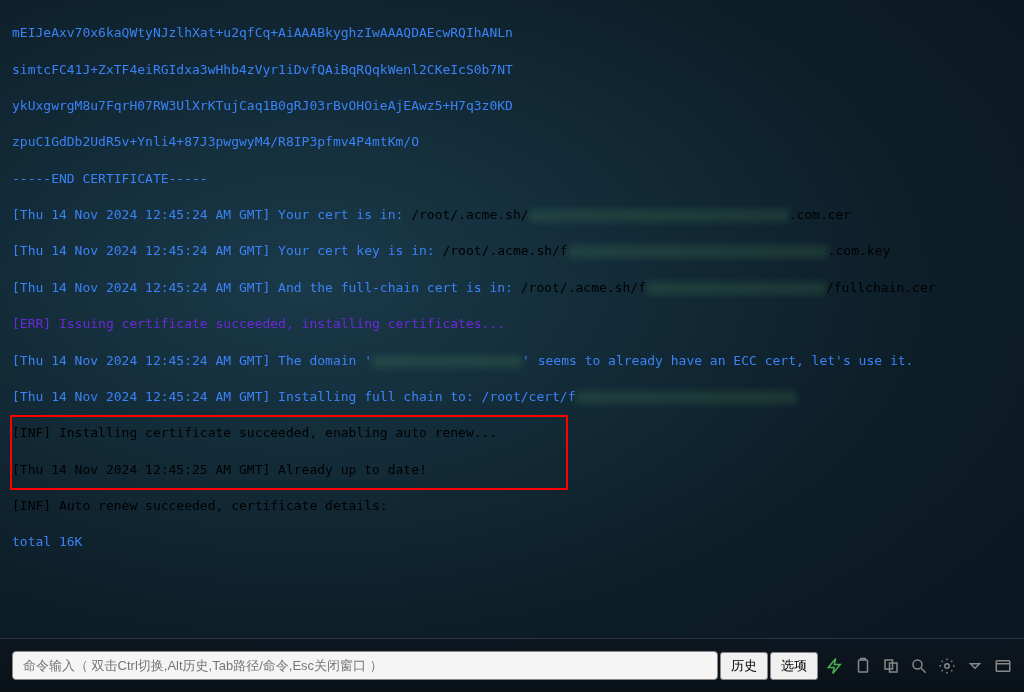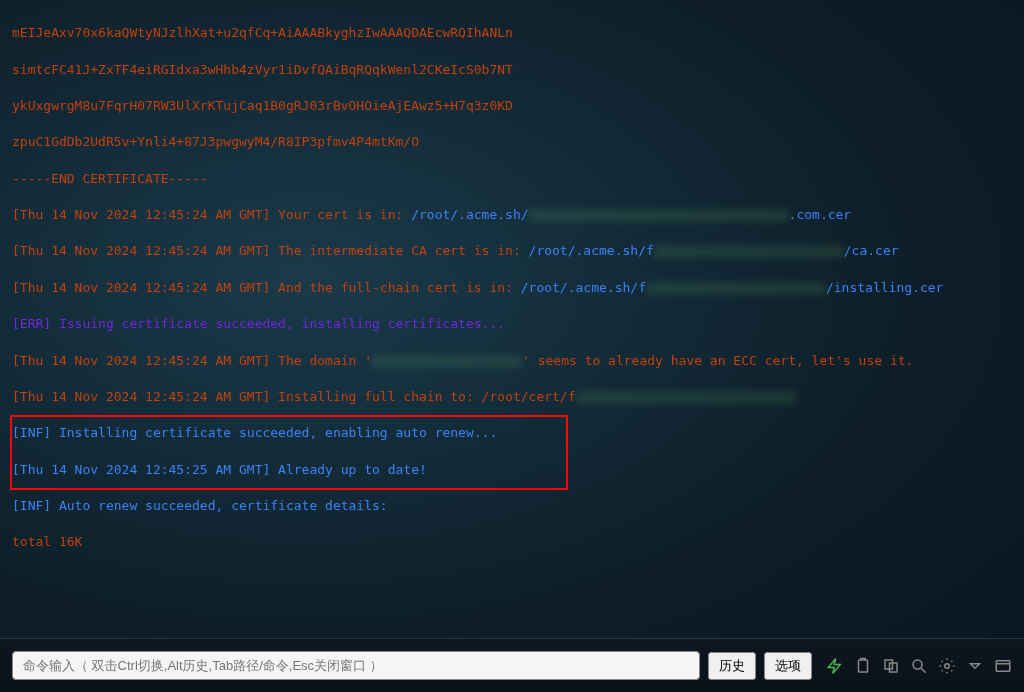--- a/index.html
+++ b/index.html
@@ -19,40 +19,40 @@
     }
     .terminal {
       padding: 6px 12px;
       line-height: 1.4;
       white-space: pre;
       overflow: hidden;
     }
     .line {
       display: block;
     }
-    .green { color: #3b82f6; }
+    .green { color: #000000; }
     .red { color: #6d28d9; }
-    .white { color: #c2410c; }
+    .white { color: #3b82f6; }
     .red-box {
       border: 2px solid #ff0000;
       position: absolute;
       pointer-events: none;
     }
     .toolbar {
       position: absolute;
       bottom: 0;
       left: 0;
       right: 0;
       height: 54px;
       background: linear-gradient(to bottom, #0d1520 0%, #0a1218 100%);
       border-top: 1px solid #2a3540;
       display: flex;
       align-items: center;
       padding: 8px 12px;
-      gap: 8px;
+      gap: 2px;
     }
     .cmd-input {
       flex: 1;
       background: #f5f5f5;
       border: 1px solid #888;
       border-radius: 4px;
       padding: 6px 10px;
       font-size: 13px;
       color: #333;
       font-family: Arial, sans-serif;
@@ -96,22 +96,22 @@
 </head>
 <body>
 
 <div class="terminal">
 <span class="line white">mEIJeAxv70x6kaQWtyNJzlhXat+u2qfCq+AiAAABkyghzIwAAAQDAEcwRQIhANLn</span>
 <span class="line white">simtcFC41J+ZxTF4eiRGIdxa3wHhb4zVyr1iDvfQAiBqRQqkWenl2CKeIcS0b7NT</span>
 <span class="line white">ykUxgwrgM8u7FqrH07RW3UlXrKTujCaq1B0gRJ03rBvOHOieAjEAwz5+H7q3z0KD</span>
 <span class="line white">zpuC1GdDb2UdR5v+Ynli4+87J3pwgwyM4/R8IP3pfmv4P4mtKm/O</span>
 <span class="line white">-----END CERTIFICATE-----</span>
 <span class="line"><span class="white">[Thu 14 Nov 2024 12:45:24 AM GMT] Your cert is in: </span><span class="green">/root/.acme.sh/</span><span class="blur-block" style="width:260px;height:13px"></span><span class="green">.com.cer</span></span>
-<span class="line"><span class="white">[Thu 14 Nov 2024 12:45:24 AM GMT] The intermediate CA cert is in: </span><span class="green">/root/.acme.sh/f</span><span class="blur-block" style="width:190px;height:13px"></span><span class="green">/ca.cer</span></span>
-<span class="line"><span class="white">[Thu 14 Nov 2024 12:45:24 AM GMT] And the full-chain cert is in: </span><span class="green">/root/.acme.sh/f</span><span class="blur-block" style="width:180px;height:13px"></span><span class="green">/installing.cer</span></span>
+<span class="line"><span class="white">[Thu 14 Nov 2024 12:45:24 AM GMT] Your cert key is in: </span><span class="green">/root/.acme.sh/f</span><span class="blur-block" style="width:260px;height:13px"></span><span class="green">.com.key</span></span>
+<span class="line"><span class="white">[Thu 14 Nov 2024 12:45:24 AM GMT] And the full-chain cert is in: </span><span class="green">/root/.acme.sh/f</span><span class="blur-block" style="width:180px;height:13px"></span><span class="green">/fullchain.cer</span></span>
 <span class="line red">[ERR] Issuing certificate succeeded, installing certificates...</span>
 <span class="line"><span class="white">[Thu 14 Nov 2024 12:45:24 AM GMT] The domain '</span><span class="blur-block" style="width:150px;height:13px"></span><span class="white">' seems to already have an ECC cert, let's use it.</span></span>
 <span class="line"><span class="white">[Thu 14 Nov 2024 12:45:24 AM GMT] Installing full chain to: /root/cert/f</span><span class="blur-block" style="width:220px;height:13px"></span></span>
 <span class="line green">[INF] Installing certificate succeeded, enabling auto renew...</span>
 <span class="line green">[Thu 14 Nov 2024 12:45:25 AM GMT] Already up to date!</span>
 <span class="line green">[INF] Auto renew succeeded, certificate details:</span>
 <span class="line white">total 16K</span>
 
 
 

